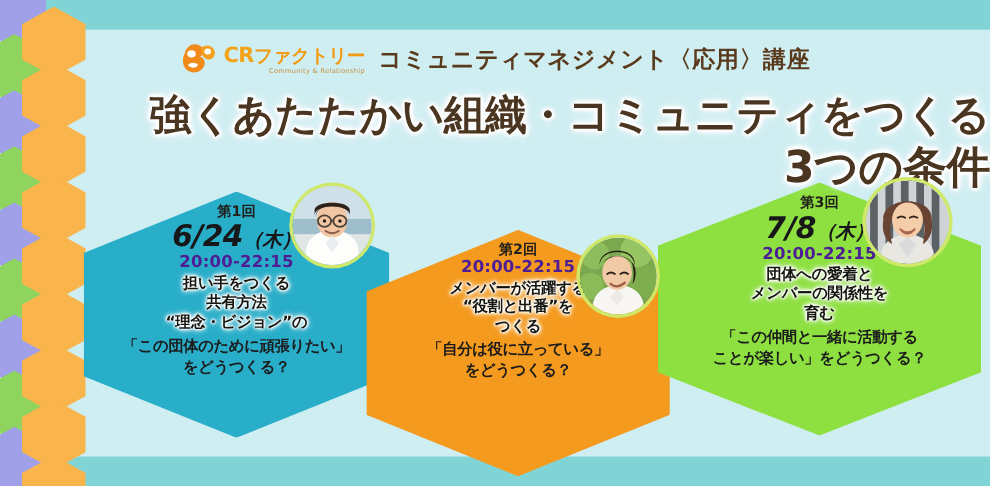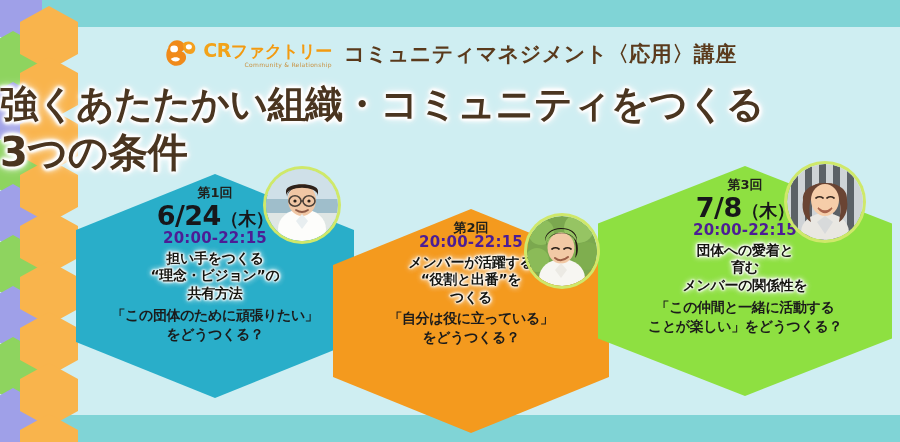--- a/index.html
+++ b/index.html
@@ -29,40 +29,40 @@
   .logo-mark{width:34px;height:32px;position:relative;flex:0 0 auto;}
   .logo-text{display:flex;flex-direction:column;align-items:flex-end;line-height:1;}
   .logo-main{font-size:17px;font-weight:bold;color:#f39a10;letter-spacing:-.5px;white-space:nowrap;}
   .logo-main .cr{color:#f2a31a;font-size:19px;}
   .logo-sub{font-size:6px;color:#c8903f;letter-spacing:.3px;margin-top:2px;white-space:nowrap;}
   .course-title{
     font-size:21px;font-weight:bold;color:#5a3a1c;letter-spacing:.5px;white-space:nowrap;
   }
 
   
-  .title-block{position:absolute;top:82px;left:0;width:900px;z-index:6;text-align:left;}
+  .title-block{position:absolute;top:82px;left:0;width:900px;z-index:6;text-align:right;}
   .title-line{
     font-size:38px;font-weight:bold;color:#4a3520;letter-spacing:-.5px;line-height:1.18;
     text-shadow:
       0 0 4px #fff,0 0 4px #fff,0 0 7px #fff,0 0 7px #fff,
       2px 0 3px #fff,-2px 0 3px #fff,0 2px 3px #fff,0 -2px 3px #fff,
       0 0 12px #fff;
     white-space:nowrap;
   }
   .title-line.two{font-size:40px;margin-top:2px;}
 
   
   .hexcard{position:absolute;z-index:4;}
   .hexshape{
     position:absolute;inset:0;
     clip-path:polygon(50% 0%,100% 25%,100% 75%,50% 100%,0% 75%,0% 25%);
   }
   .hexcard .content{position:absolute;inset:0;text-align:center;}
   .sess-no{font-size:13px;font-weight:bold;color:#20201c;line-height:1;}
-  .sess-date{font-size:27px;font-weight:bold;color:#17171a;line-height:1.05;letter-spacing:-.5px;}
+  .sess-date{font-size:27px;font-weight:bold;color:#17171a;line-height:1.05;letter-spacing:-.5px;font-style:italic;}
   .sess-date .dow{font-size:18px;}
   .sess-time{font-size:15px;font-weight:bold;color:#4c1d95;letter-spacing:.2px;line-height:1.1;}
   .sess-head{
     font-size:14px;font-weight:bold;color:#15150f;line-height:1.26;letter-spacing:-.3px;
     text-shadow:0 0 3px #fff,0 0 3px #fff,0 0 6px #fff,0 0 6px #fff,1px 0 2px #fff,-1px 0 2px #fff;
   }
   .sess-sub{font-size:14px;font-weight:bold;color:#1b1b1b;line-height:1.35;letter-spacing:-.4px;}
 
   
   .photo{
@@ -141,22 +141,22 @@
   <div class="hexcard" id="card0">
     <div class="hexshape" style="background: rgb(41, 174, 201);"></div>
     <div class="content">
       <div class="sess-no">第1回</div>
       <div class="sess-date blk">
         <span>6/24</span><span class="dow">（木）</span>
       </div>
       <div class="sess-time">20:00-22:15</div>
       <div class="sess-head blk">
         <div>担い手をつくる</div>
+        <div>共有方法</div>
         <div>“理念・ビジョン”の</div>
-        <div>共有方法</div>
       </div>
       <div class="sess-sub blk">
         <div>「この団体のために頑張りたい」</div>
         <div>をどうつくる？</div>
       </div>
     </div>
   </div>
 
   <div class="hexcard" id="card1">
     <div class="hexshape" style="background: rgb(244, 154, 30);"></div>
@@ -178,22 +178,22 @@
   <div class="hexcard" id="card2">
     <div class="hexshape" style="background: rgb(142, 224, 65);"></div>
     <div class="content">
       <div class="sess-no">第3回</div>
       <div class="sess-date blk">
         <span>7/8</span><span class="dow">（木）</span>
       </div>
       <div class="sess-time">20:00-22:15</div>
       <div class="sess-head blk">
         <div>団体への愛着と</div>
+        <div>メンバーの関係性を</div>
         <div>育む</div>
-        <div>メンバーの関係性を</div>
       </div>
       <div class="sess-sub blk">
         <div>「この仲間と一緒に活動する</div>
         <div>ことが楽しい」をどうつくる？</div>
       </div>
     </div>
   </div>
 
   <div class="photo" id="photo0">
     <svg viewBox="0 0 72 72" width="72" height="72">

